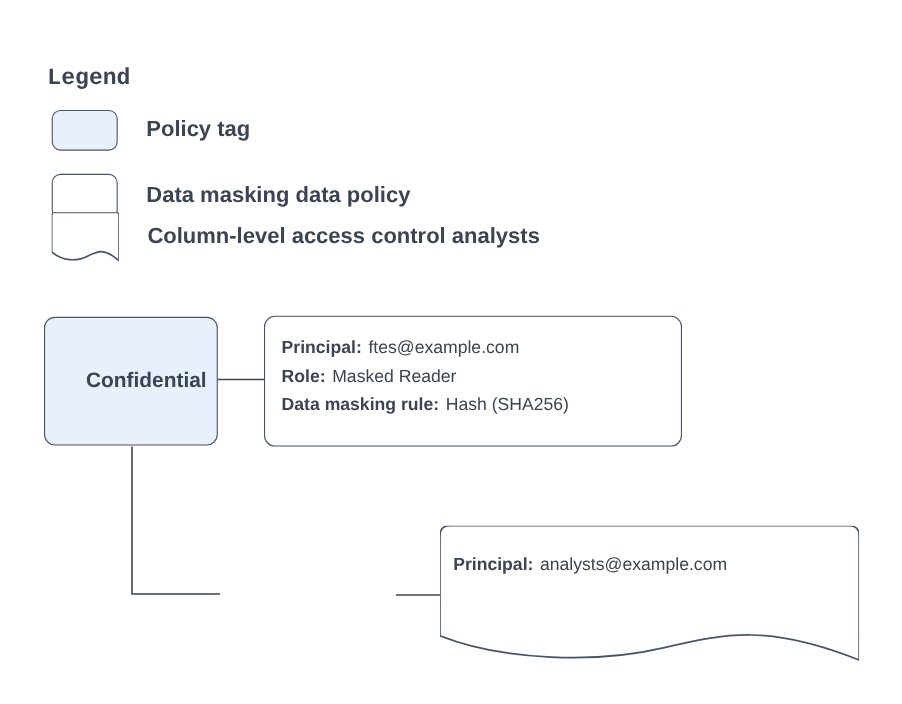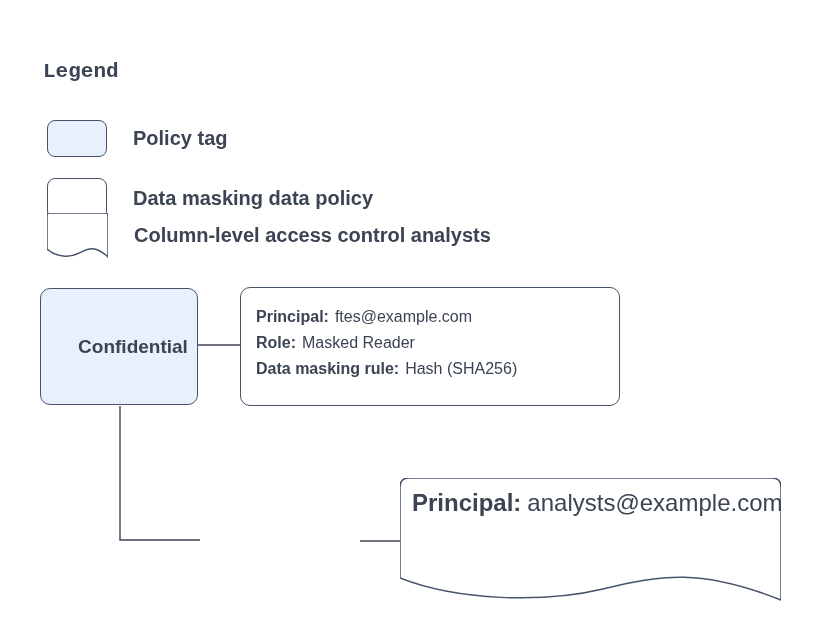--- a/index.html
+++ b/index.html
@@ -1,40 +1,40 @@
 <!DOCTYPE html>
 <html><head>
 <meta charset="utf-8">
 <style>
   html,body{margin:0;padding:0;background:#ffffff;}
   body{font-family:"Liberation Sans",sans-serif;color:#3b4453;}
   .canvas{position:relative;width:820px;height:640px;background:#ffffff;overflow:hidden;}
 
   
   .legend-title{position:absolute;left:43px;top:60px;font-size:21px;font-weight:bold;white-space:nowrap;font-family:Liberation Mono, monospace;}
-  .legend-row{position:absolute;left:47px;display:flex;align-items:center;margin-top:20px;}
+  .legend-row{position:absolute;left:47px;display:flex;align-items:center;}
   .swatch{width:60px;box-sizing:border-box;border:1.5px solid #47536b;border-radius:8px;background:#ffffff;flex:none;}
   .swatch.blue{background:#e8f0fe;}
   .legend-label{margin-left:26px;font-weight:bold;font-size:20px;white-space:nowrap;}
 
   
   .node{position:absolute;box-sizing:border-box;border:1.5px solid #47536b;border-radius:10px;
         display:flex;align-items:center;justify-content:center;
         font-weight:bold;font-size:19px;white-space:nowrap;}
   .node.blue{background:#e8f0fe;padding-left:28px;}
   .policy-box{position:absolute;left:240px;top:287px;width:380px;height:119px;box-sizing:border-box;
         border:1.5px solid #47536b;border-radius:10px;background:#ffffff;
         padding:16px 10px 0 15px;font-size:16px;line-height:26px;}
   .row{white-space:nowrap;}
   .row-label{font-weight:bold;margin-right:6px;}
 
   
   .doc-node{position:absolute;left:400px;top:478px;width:381px;height:125px;}
   .doc-svg{position:absolute;left:0;top:0;width:100%;height:100%;display:block;}
-  .doc-text{position:absolute;left:12px;top:12px;font-size:24px;line-height:26px;white-space:nowrap;}
+  .doc-text{position:absolute;left:12px;top:23px;font-size:16px;line-height:26px;white-space:nowrap;}
 
   
   .connectors{position:absolute;left:0;top:0;pointer-events:none;}
   .connectors line,.connectors polyline{stroke:#3b4453;stroke-width:1.4;fill:none;}
 </style>
 </head>
 <body>
 
 <div class="canvas">
 

